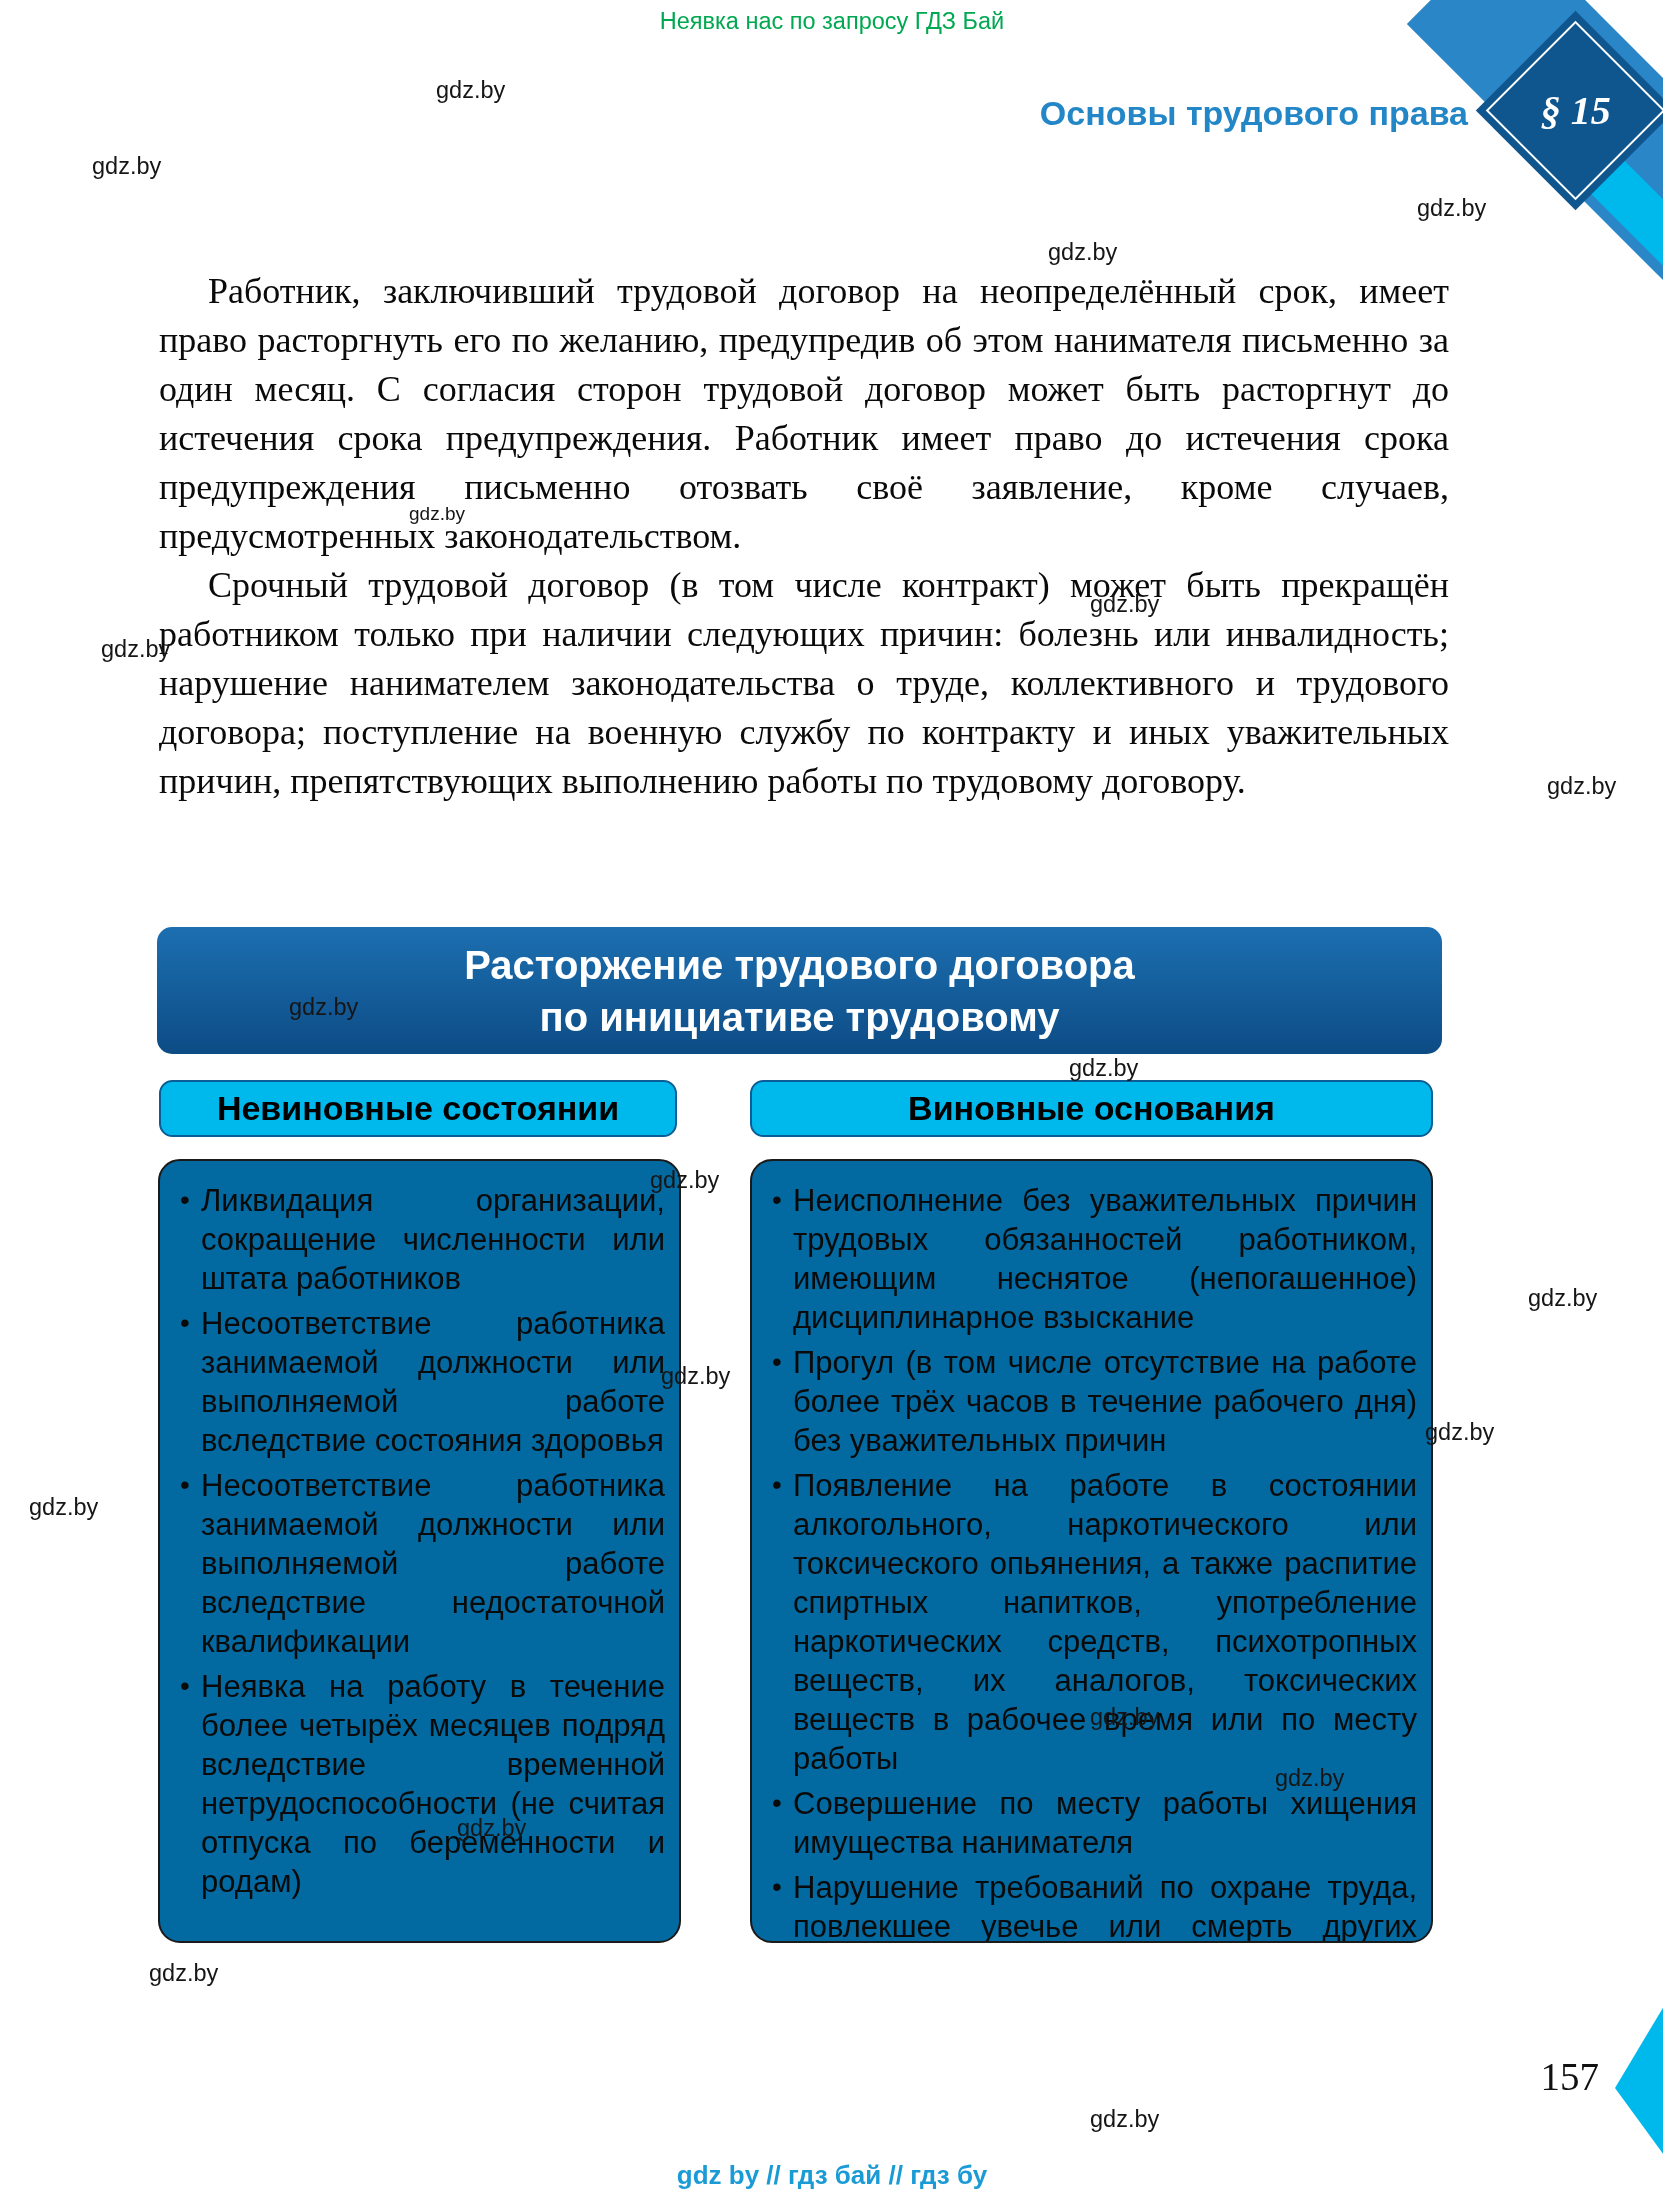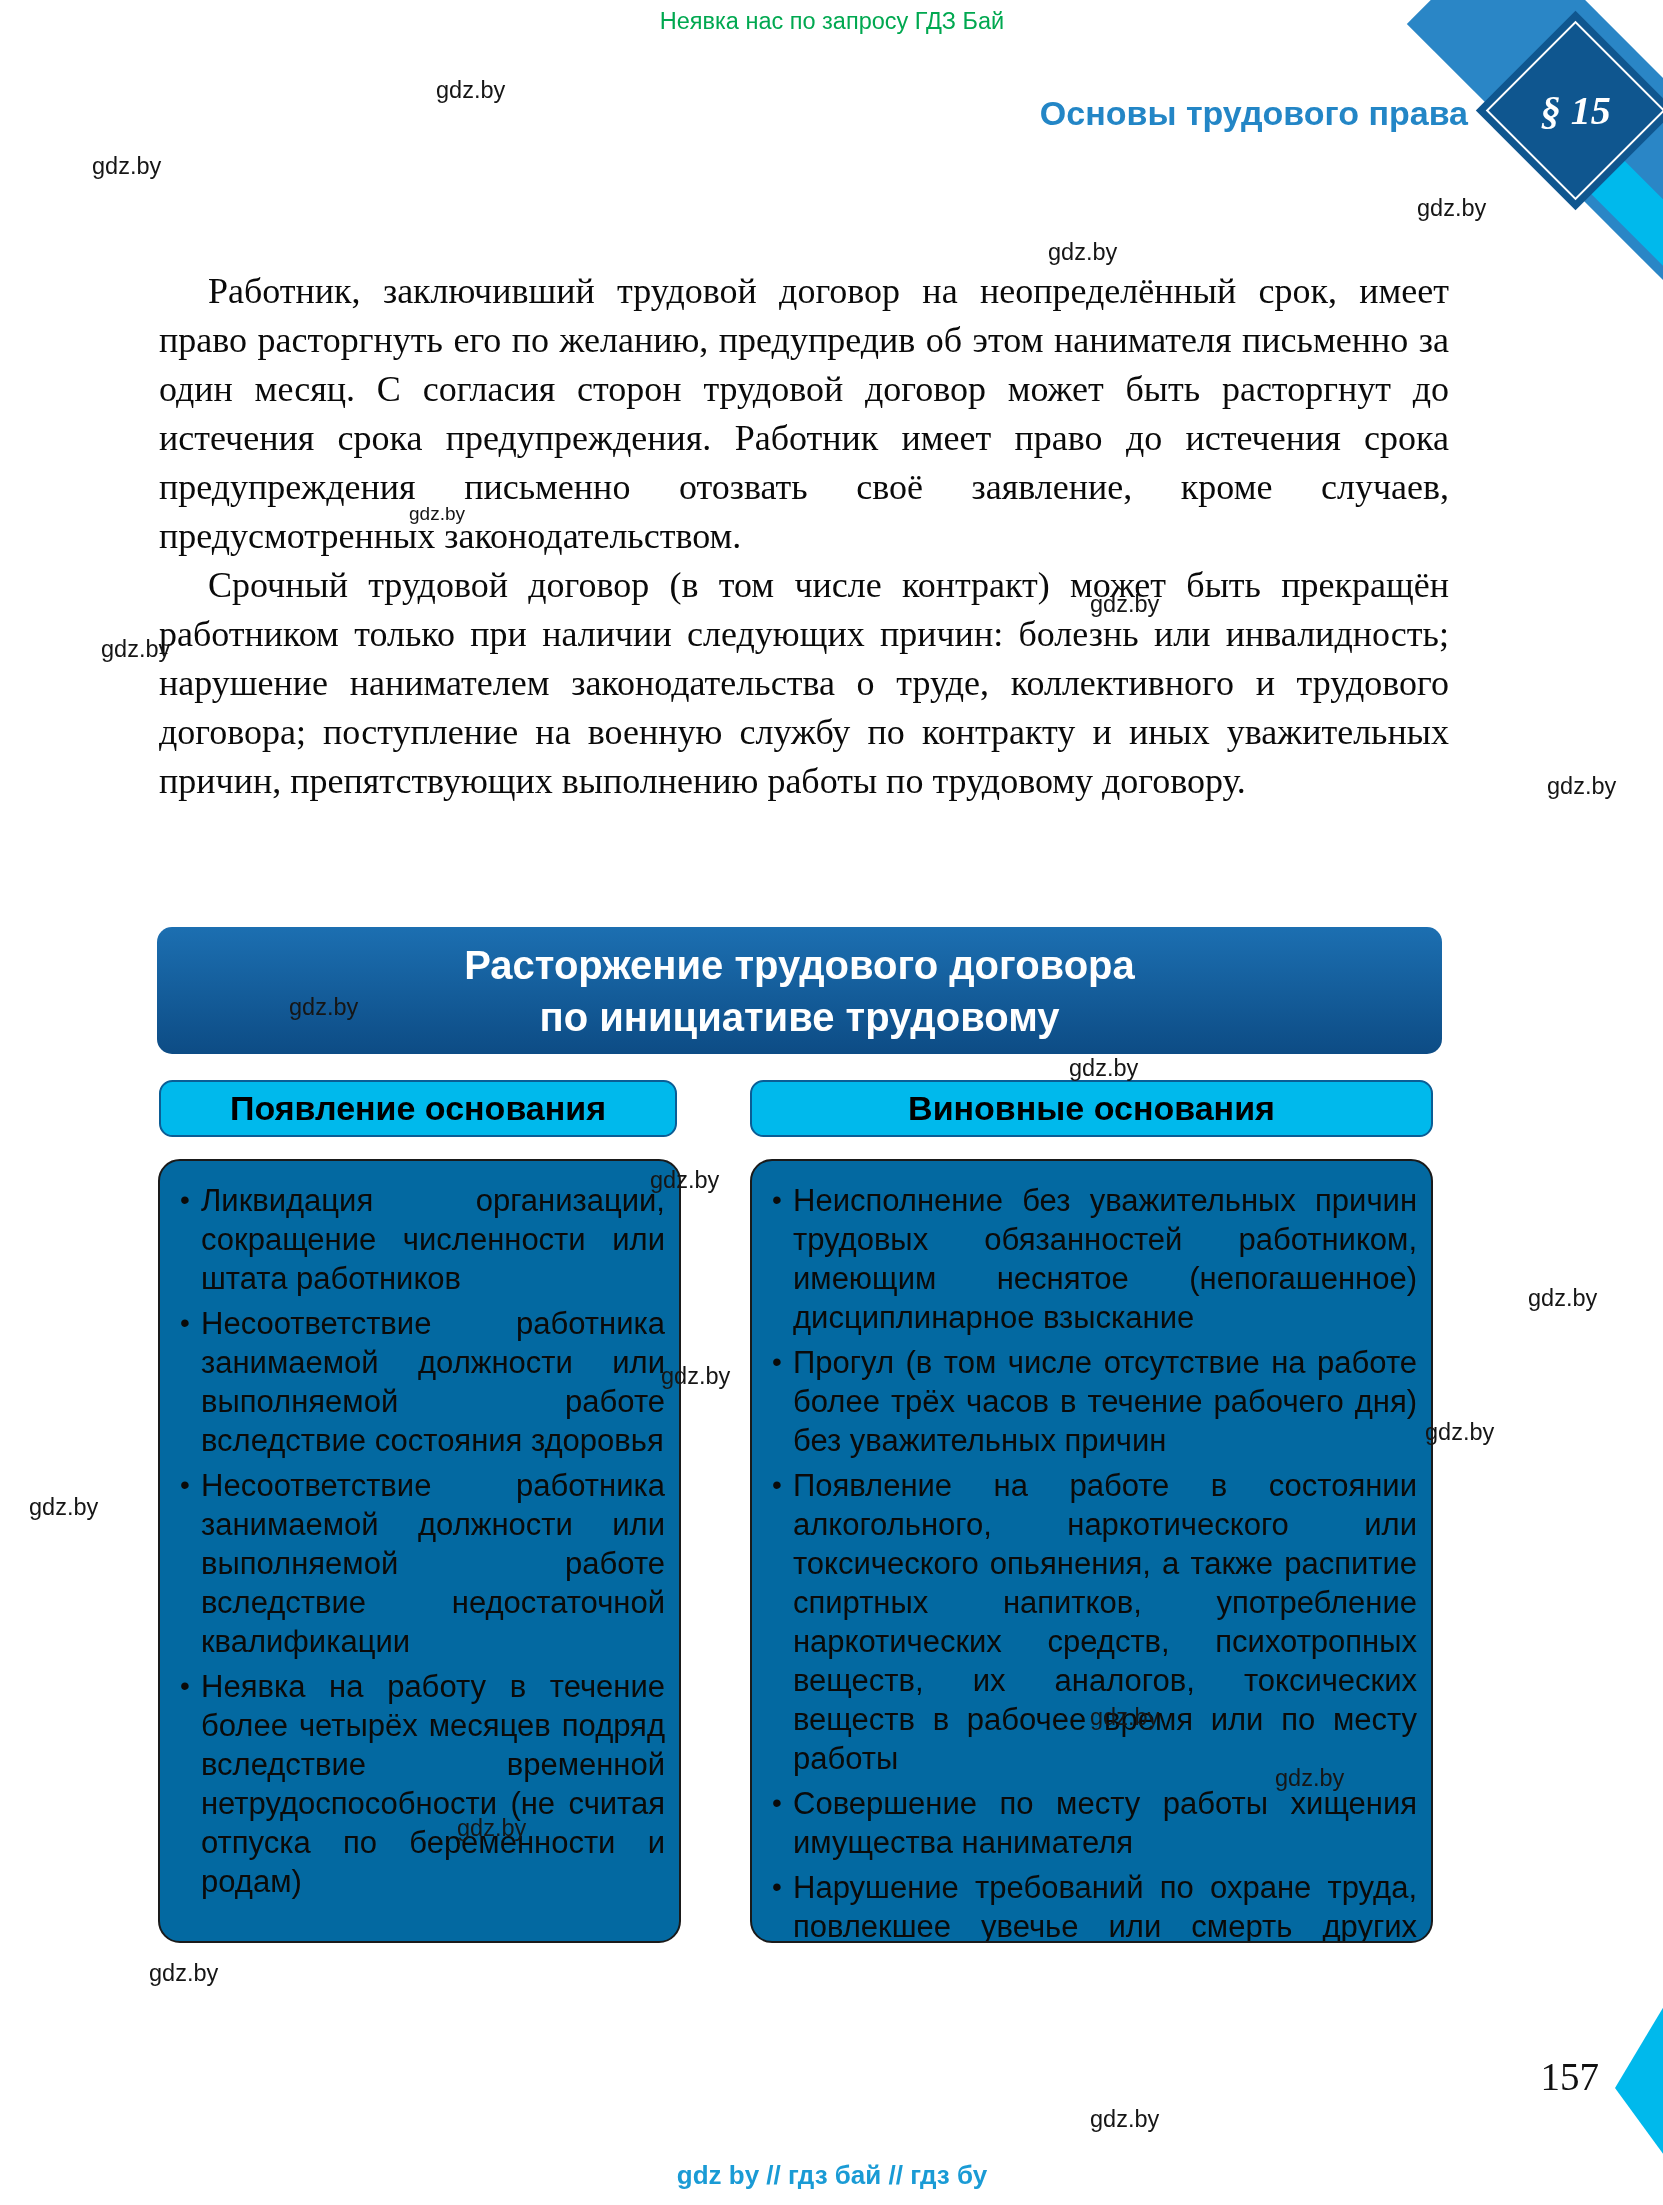--- a/index.html
+++ b/index.html
@@ -232,21 +232,21 @@
   <div class="body-text">
     <p>Работник, заключивший трудовой договор на неопределённый срок, имеет право расторгнуть его по желанию, предупредив об этом нанимателя письменно за один месяц. С согласия сторон трудовой договор может быть расторгнут до истечения срока предупреждения. Работник имеет право до истечения срока предупреждения письменно отозвать своё заявление, кроме случаев, предусмотренных законодательством.</p>
     <p>Срочный трудовой договор (в том числе контракт) может быть прекращён работником только при наличии следующих причин: болезнь или инвалидность; нарушение нанимателем законодательства о труде, коллективного и трудового договора; поступление на военную службу по контракту и иных уважительных причин, препятствующих выполнению работы по трудовому договору.</p>
   </div>
 
   <div class="d-title">
     <div>Расторжение трудового договора</div>
     <div>по инициативе трудовому</div>
   </div>
 
-  <div class="col-h left">Появление основания</div>
+  <div class="col-h left">Невиновные состоянии</div>
   <div class="col-h right">Виновные основания</div>
 
   <div class="col-box left">
 
       <div class="item"><span>Ликвидация организации, сокращение численности или штата работников</span></div>
 
       <div class="item"><span>Несоответствие работника занимаемой должности или выполняемой работе вследствие состояния здоровья</span></div>
 
       <div class="item"><span>Несоответствие работника занимаемой должности или выполняемой работе вследствие недостаточной квалификации</span></div>
 

